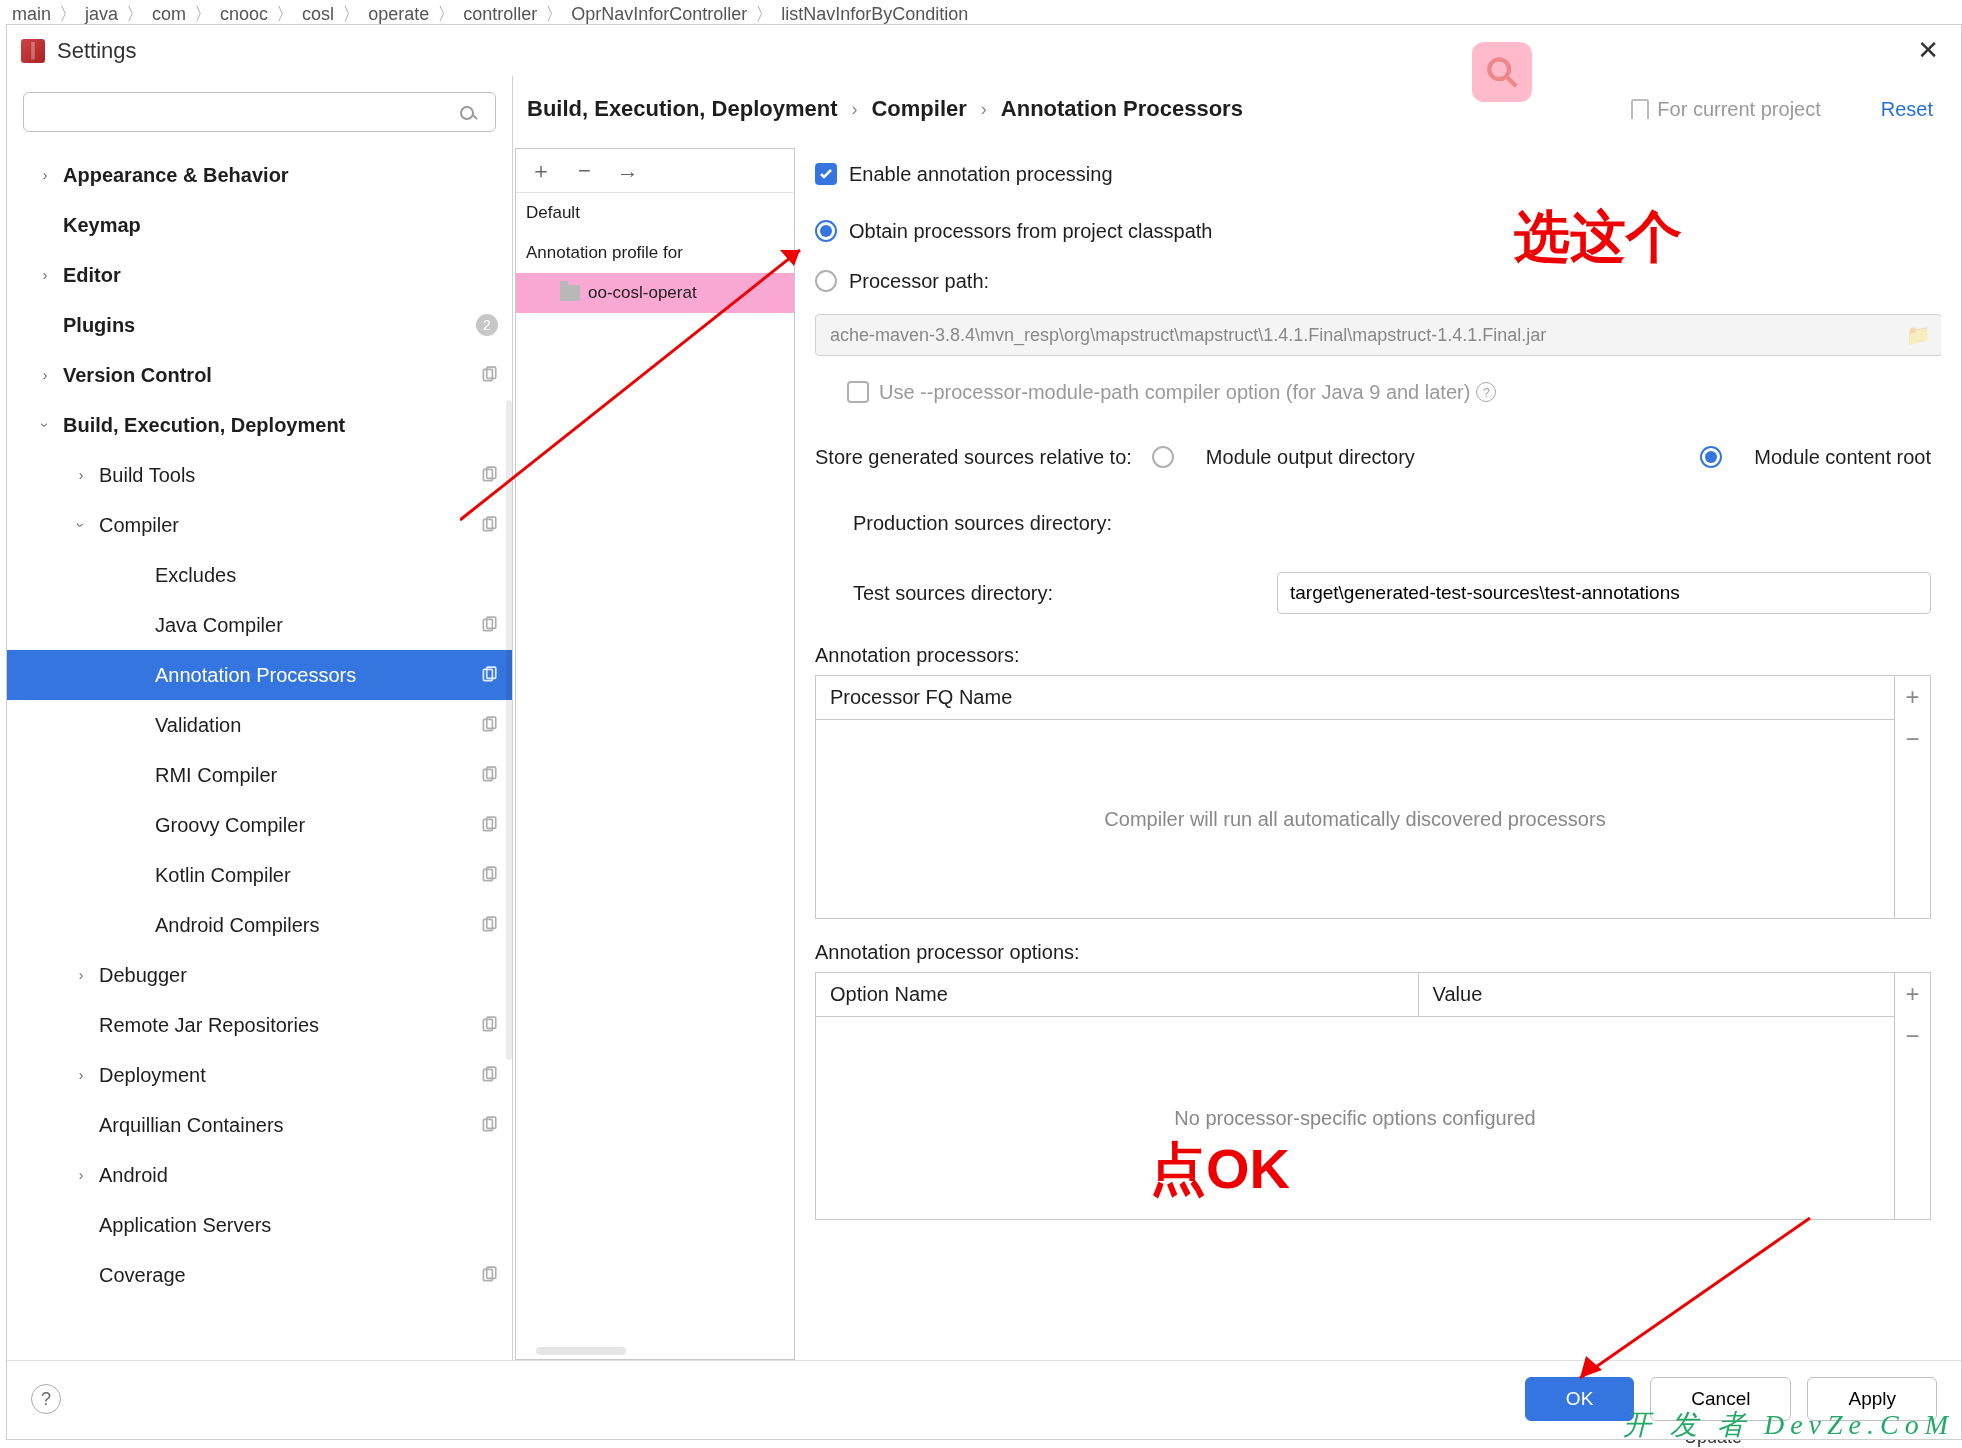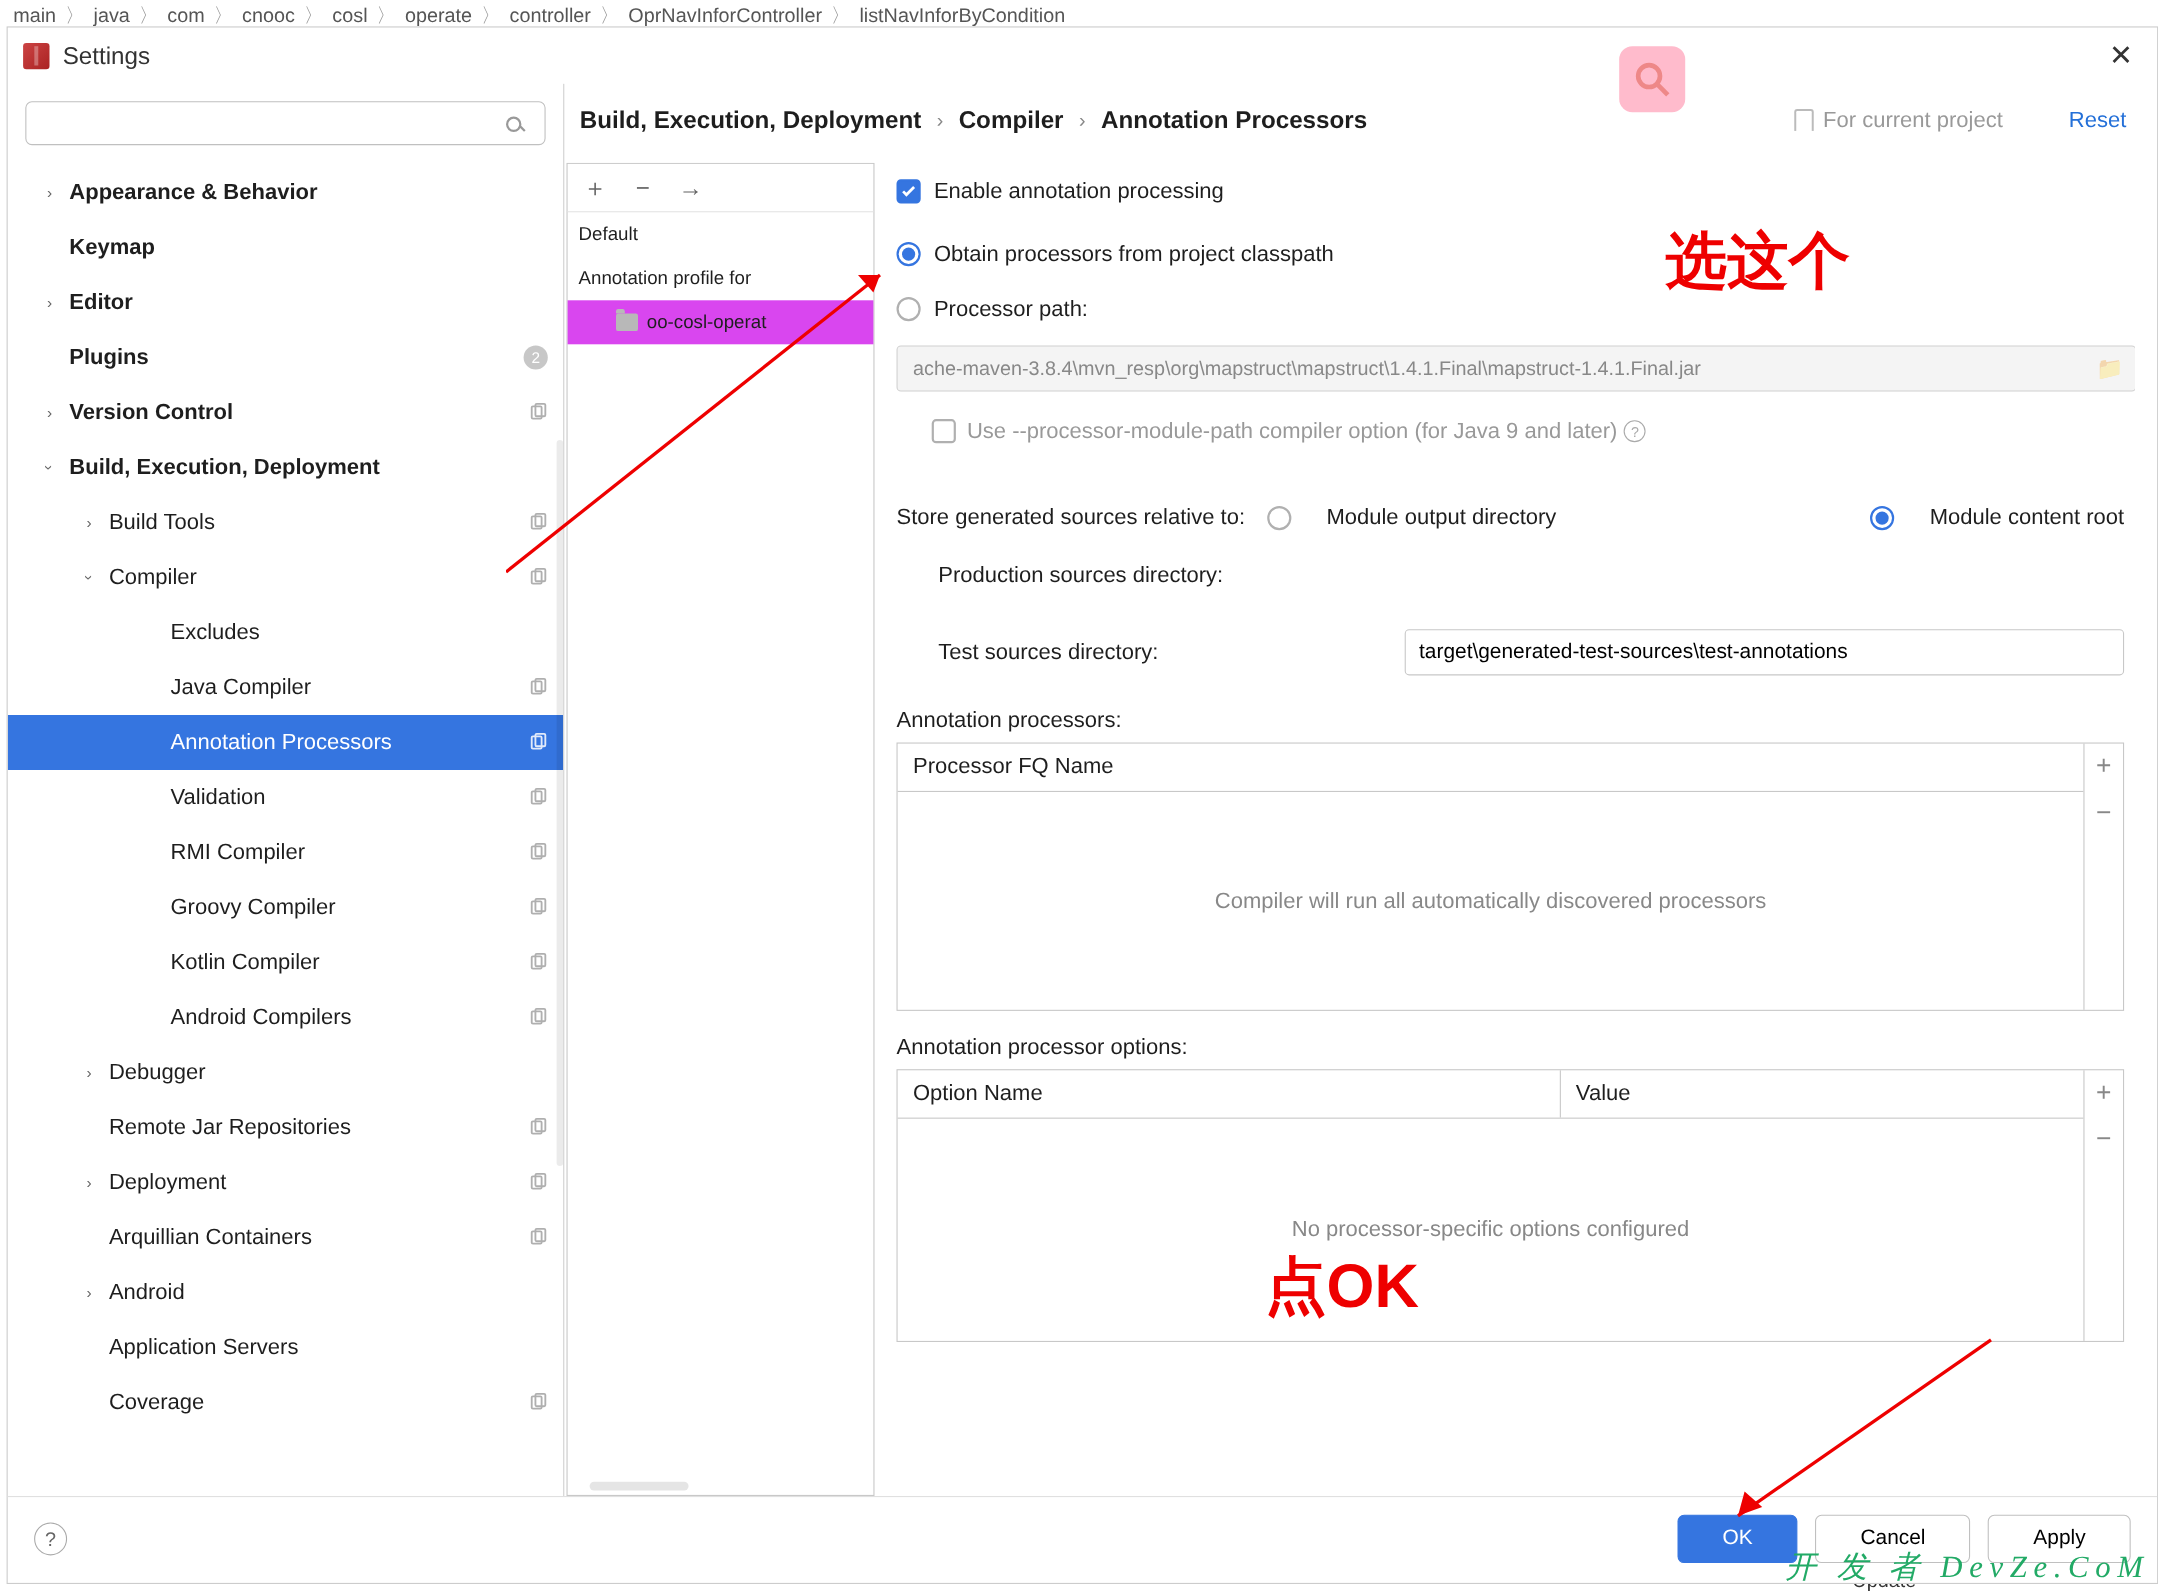--- a/index.html
+++ b/index.html
@@ -52,21 +52,21 @@
     .for-project .db-icon { width: 18px; height: 20px; border: 2px solid #bbb; border-radius: 3px 3px 0 0; border-bottom: none; position: relative; }
     .reset-link { margin-left: 60px; color: #2470d8; font-size: 20px; font-weight: 500; cursor: pointer; }
     
     .content-row { flex: 1; display: flex; overflow: hidden; }
     
     .profile-panel { width: 280px; border: 1px solid #c8c8c8; display: flex; flex-direction: column; margin-left: 2px; }
     .profile-toolbar { height: 44px; display: flex; align-items: center; gap: 26px; padding: 0 14px; border-bottom: 1px solid #e4e4e4; }
     .profile-toolbar .btn { font-size: 22px; color: #666; cursor: pointer; line-height: 1; }
     .profile-list { flex: 1; font-size: 17px; position: relative; }
     .profile-list .row { height: 40px; display: flex; align-items: center; padding: 0 10px; }
-    .profile-list .row.sel { background: #d946ef; }
+    .profile-list .row.sel { background: #f9a8d4; }
     .folder-icon { width: 20px; height: 16px; background: #b8b8b8; border-radius: 2px; margin-right: 8px; margin-left: 34px; position: relative; }
     .folder-icon::before { content: ''; position: absolute; top: -4px; left: 0; width: 8px; height: 4px; background: #b8b8b8; border-radius: 2px 2px 0 0; }
     .profile-scroll { position: absolute; bottom: 4px; left: 20px; width: 90px; height: 8px; background: rgba(0,0,0,0.1); border-radius: 4px; }
     
     .settings-content { flex: 1; padding: 4px 10px 0 20px; display: flex; flex-direction: column; font-size: 20px; overflow: hidden; }
     
     .check-row, .radio-row { display: flex; align-items: center; height: 44px; cursor: pointer; }
     .radio-row { height: 50px; }
     .checkbox { width: 22px; height: 22px; border: 2px solid #3575e0; border-radius: 4px; margin-right: 12px; background: #3575e0; display: flex; align-items: center; justify-content: center; }
     .checkbox svg { width: 16px; height: 16px; }
@@ -76,21 +76,21 @@
     .radio.checked::after { content: ''; width: 12px; height: 12px; background: #3575e0; border-radius: 50%; }
     
     .path-input-row { display: flex; align-items: center; height: 50px; margin: 4px 0 10px 0; }
     .path-input { flex: 1; height: 42px; border: 1px solid #d0d0d0; background: #f4f4f4; color: #888; padding: 0 44px 0 14px; font-size: 18px; border-radius: 4px; position: relative; }
     .path-input-row .folder-btn { margin-left: -36px; opacity: 0.4; }
     
     .module-path-row { display: flex; align-items: center; height: 44px; color: #999; margin-bottom: 18px; padding-left: 32px; }
     .module-path-row .checkbox { margin-right: 10px; }
     .help-circle { width: 20px; height: 20px; border: 1.5px solid #aaa; border-radius: 50%; display: flex; align-items: center; justify-content: center; font-size: 13px; color: #aaa; margin-left: 6px; }
     
-    .store-row { display: flex; align-items: flex-end; height: 50px; gap: 20px; }
+    .store-row { display: flex; align-items: center; height: 50px; gap: 20px; }
     .dir-row { display: flex; align-items: center; height: 58px; margin-top: 12px; }
     .dir-row label { width: 424px; margin-left: 38px; }
     .dir-row input { flex: 1; height: 42px; border: 1px solid #c8c8c8; border-radius: 4px; padding: 0 12px; font-size: 19px; }
     
     .section-label { margin-top: 22px; margin-bottom: 8px; }
     .proc-table { border: 1px solid #c8c8c8; height: 244px; display: flex; }
     .proc-table-main { flex: 1; display: flex; flex-direction: column; }
     .proc-table-header { height: 44px; border-bottom: 1px solid #c8c8c8; display: flex; align-items: center; padding: 0 14px; }
     .proc-table-body { flex: 1; display: flex; align-items: center; justify-content: center; color: #888; }
     .table-side { width: 36px; border-left: 1px solid #c8c8c8; display: flex; flex-direction: column; }

